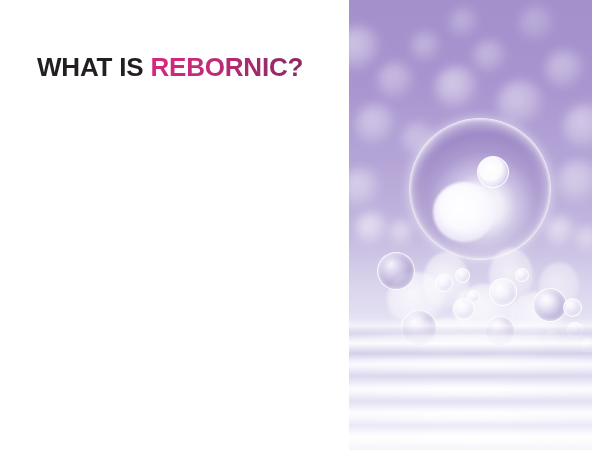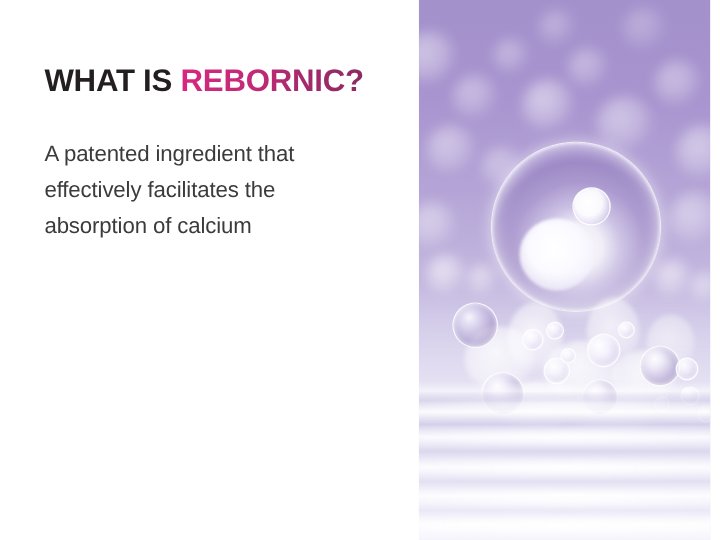--- a/index.html
+++ b/index.html
@@ -196,25 +196,20 @@
 <body>
 
 <div class="slide">
 
   <div class="text-panel">
 
     <div class="headline">
       <span class="hl-plain">WHAT IS </span><span class="hl-accent">REBORNIC?</span>
     </div>
 
-    <div class="body-block para-1">
-      <p>A patented ingredient that
-effectively facilitates the
-absorption of calcium</p>
-    </div>
 
 
   </div>
 
   <div class="image-panel">
     <div class="photo">
 
       <div class="bokeh" style="left:-14px;  top:26px;  width:46px; height:46px; opacity:.55;"></div>
       <div class="bokeh" style="left:28px;   top:62px;  width:38px; height:38px; opacity:.45;"></div>
       <div class="bokeh" style="left:62px;   top:32px;  width:30px; height:30px; opacity:.40;"></div>

